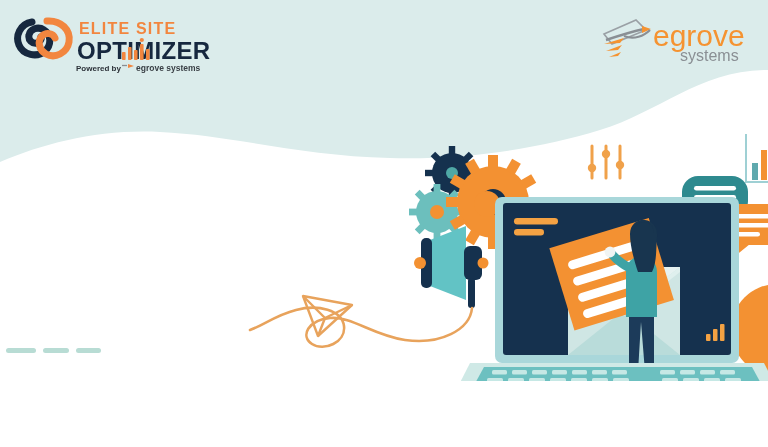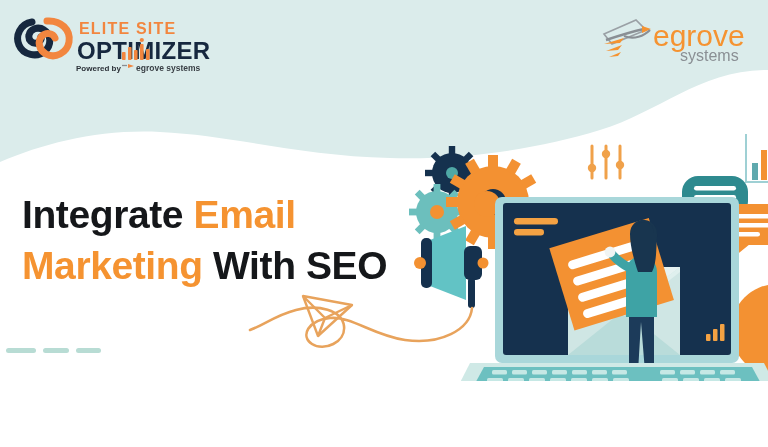--- a/index.html
+++ b/index.html
@@ -357,28 +357,20 @@
           <rect x="704" y="387" width="17" height="5" rx="1.7"></rect>
           <rect x="726" y="387" width="17" height="5" rx="1.7"></rect>
         </g>
       </g>
 
       <rect x="576" y="400" width="120" height="22" rx="2" fill="#b9dedb"></rect>
       <ellipse cx="636" cy="422" rx="34" ry="3.2" fill="#a9d4d1"></ellipse>
     </g>
   </svg>
 
-  <div class="headline">
-    <span class="ln">
-      <span>Integrate </span><span class="accent">Email</span>
-    </span>
-    <span class="ln">
-      <span class="accent">Marketing</span><span> With SEO</span>
-    </span>
-  </div>
 
   <div class="dash-group">
     <span class="dash d1"></span>
     <span class="dash d2"></span>
     <span class="dash d3"></span>
   </div>
 
 </div>
 
 </body></html>

